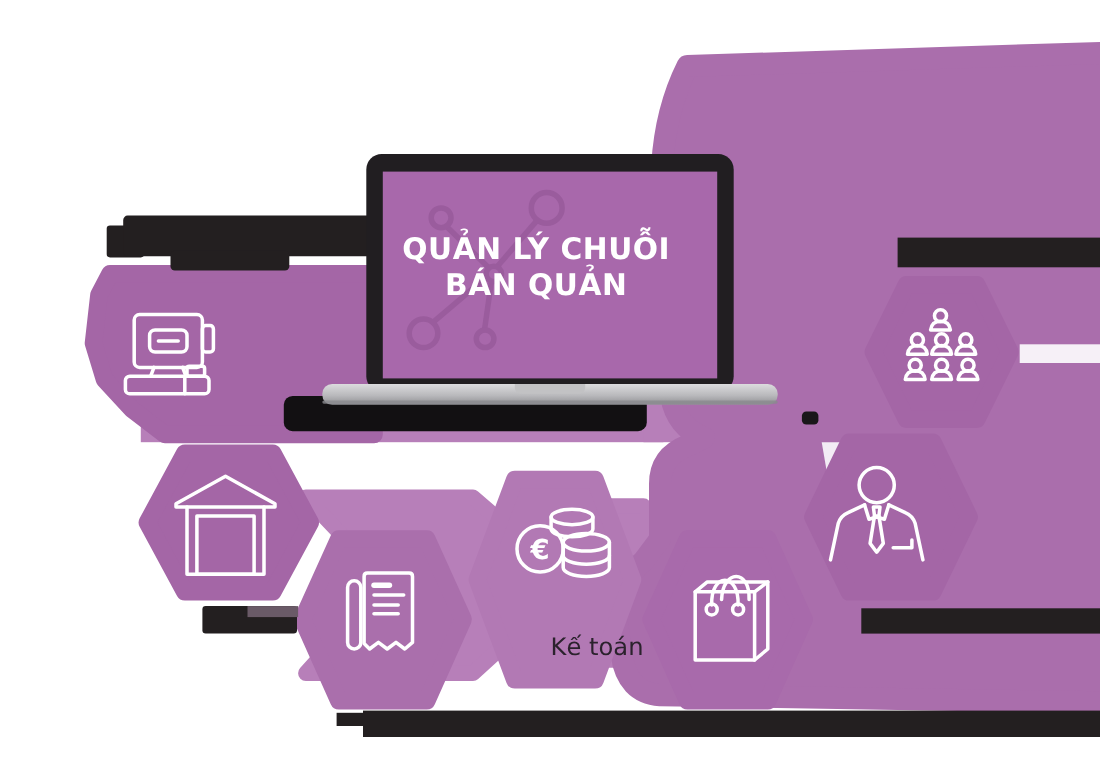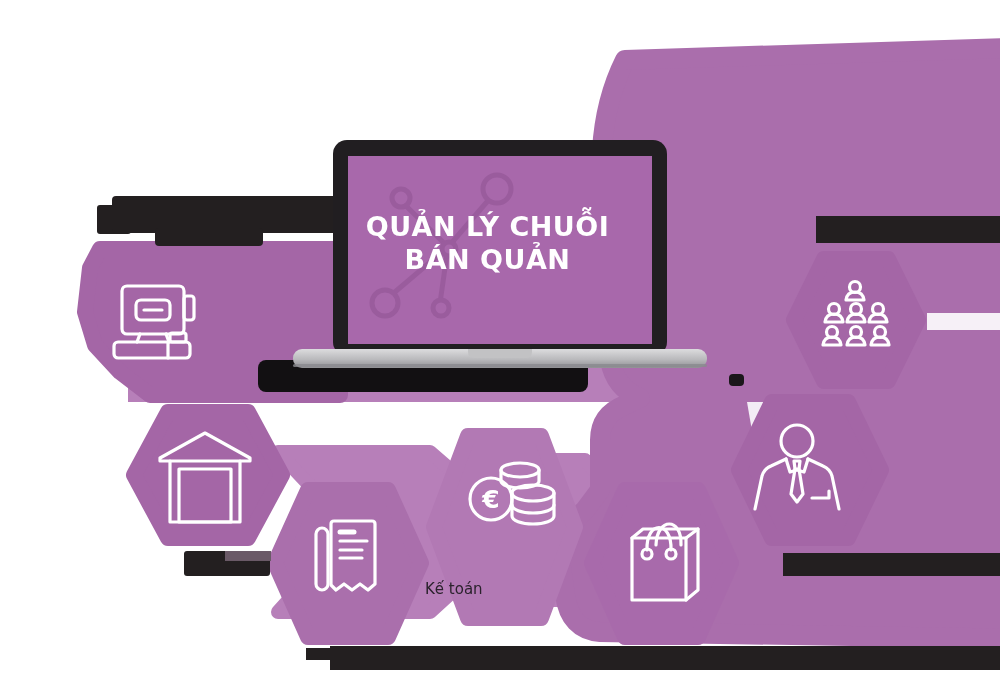--- a/index.html
+++ b/index.html
@@ -2,22 +2,22 @@
 <html><head>
 <meta charset="utf-8">
 <style>
   html,body{margin:0;padding:0;background:#ffffff;}
   #stage{position:relative;width:1000px;height:700px;overflow:hidden;background:#ffffff;
          font-family:"DejaVu Sans","Liberation Sans",sans-serif;}
   #bgsvg{position:absolute;left:0;top:0;}
   .overlay{position:absolute;pointer-events:none;}
   #laptop-title{left:348px;top:210px;width:279px;text-align:center;
     color:#ffffff;font-weight:bold;font-size:27px;line-height:33px;letter-spacing:.5px;}
-  #accounting-label{left:425px;top:577px;width:160px;text-align:left;
-    color:#2b222d;font-size:15px;line-height:24px;font-weight:400;}
+  #accounting-label{left:425px;top:577px;width:160px;text-align:right;
+    color:#2b222d;font-size:22px;line-height:24px;font-weight:400;}
 </style>
 </head>
 <body>
 
 <div id="stage">
 
 <svg id="bgsvg" width="1000" height="700" viewBox="0 0 1000 700">
   <defs>
     <linearGradient id="baseGrad" x1="0" y1="0" x2="0" y2="1">
       <stop offset="0" stop-color="#dcdcde"></stop>

